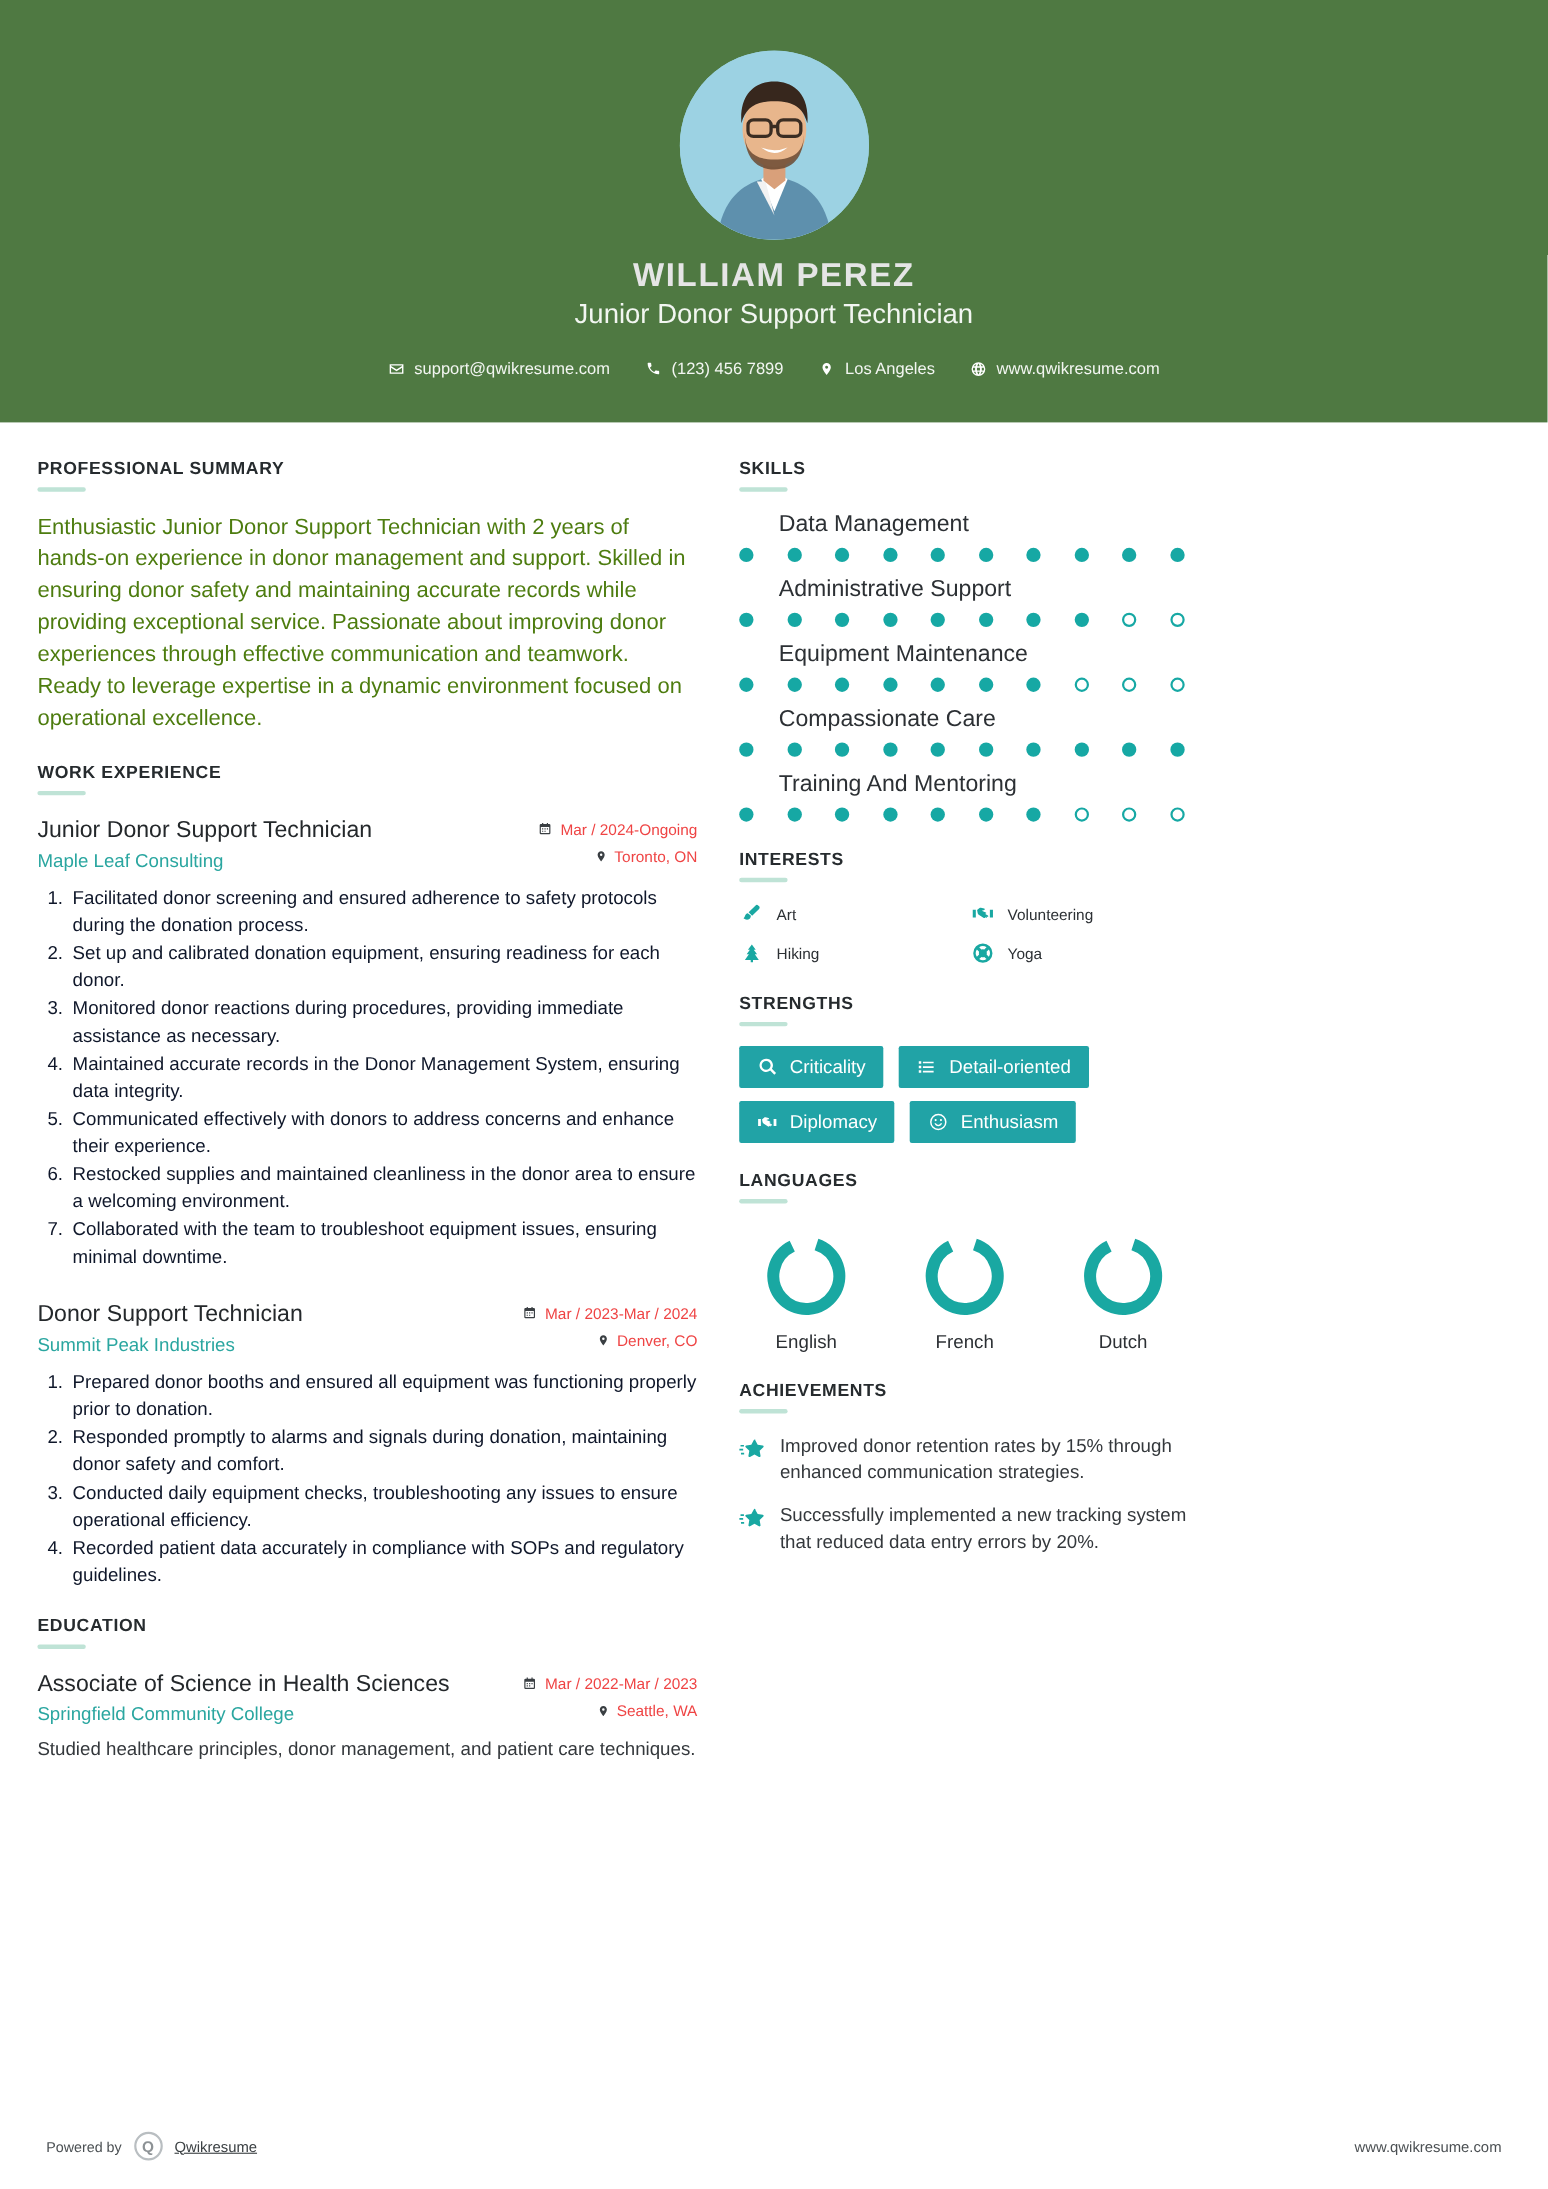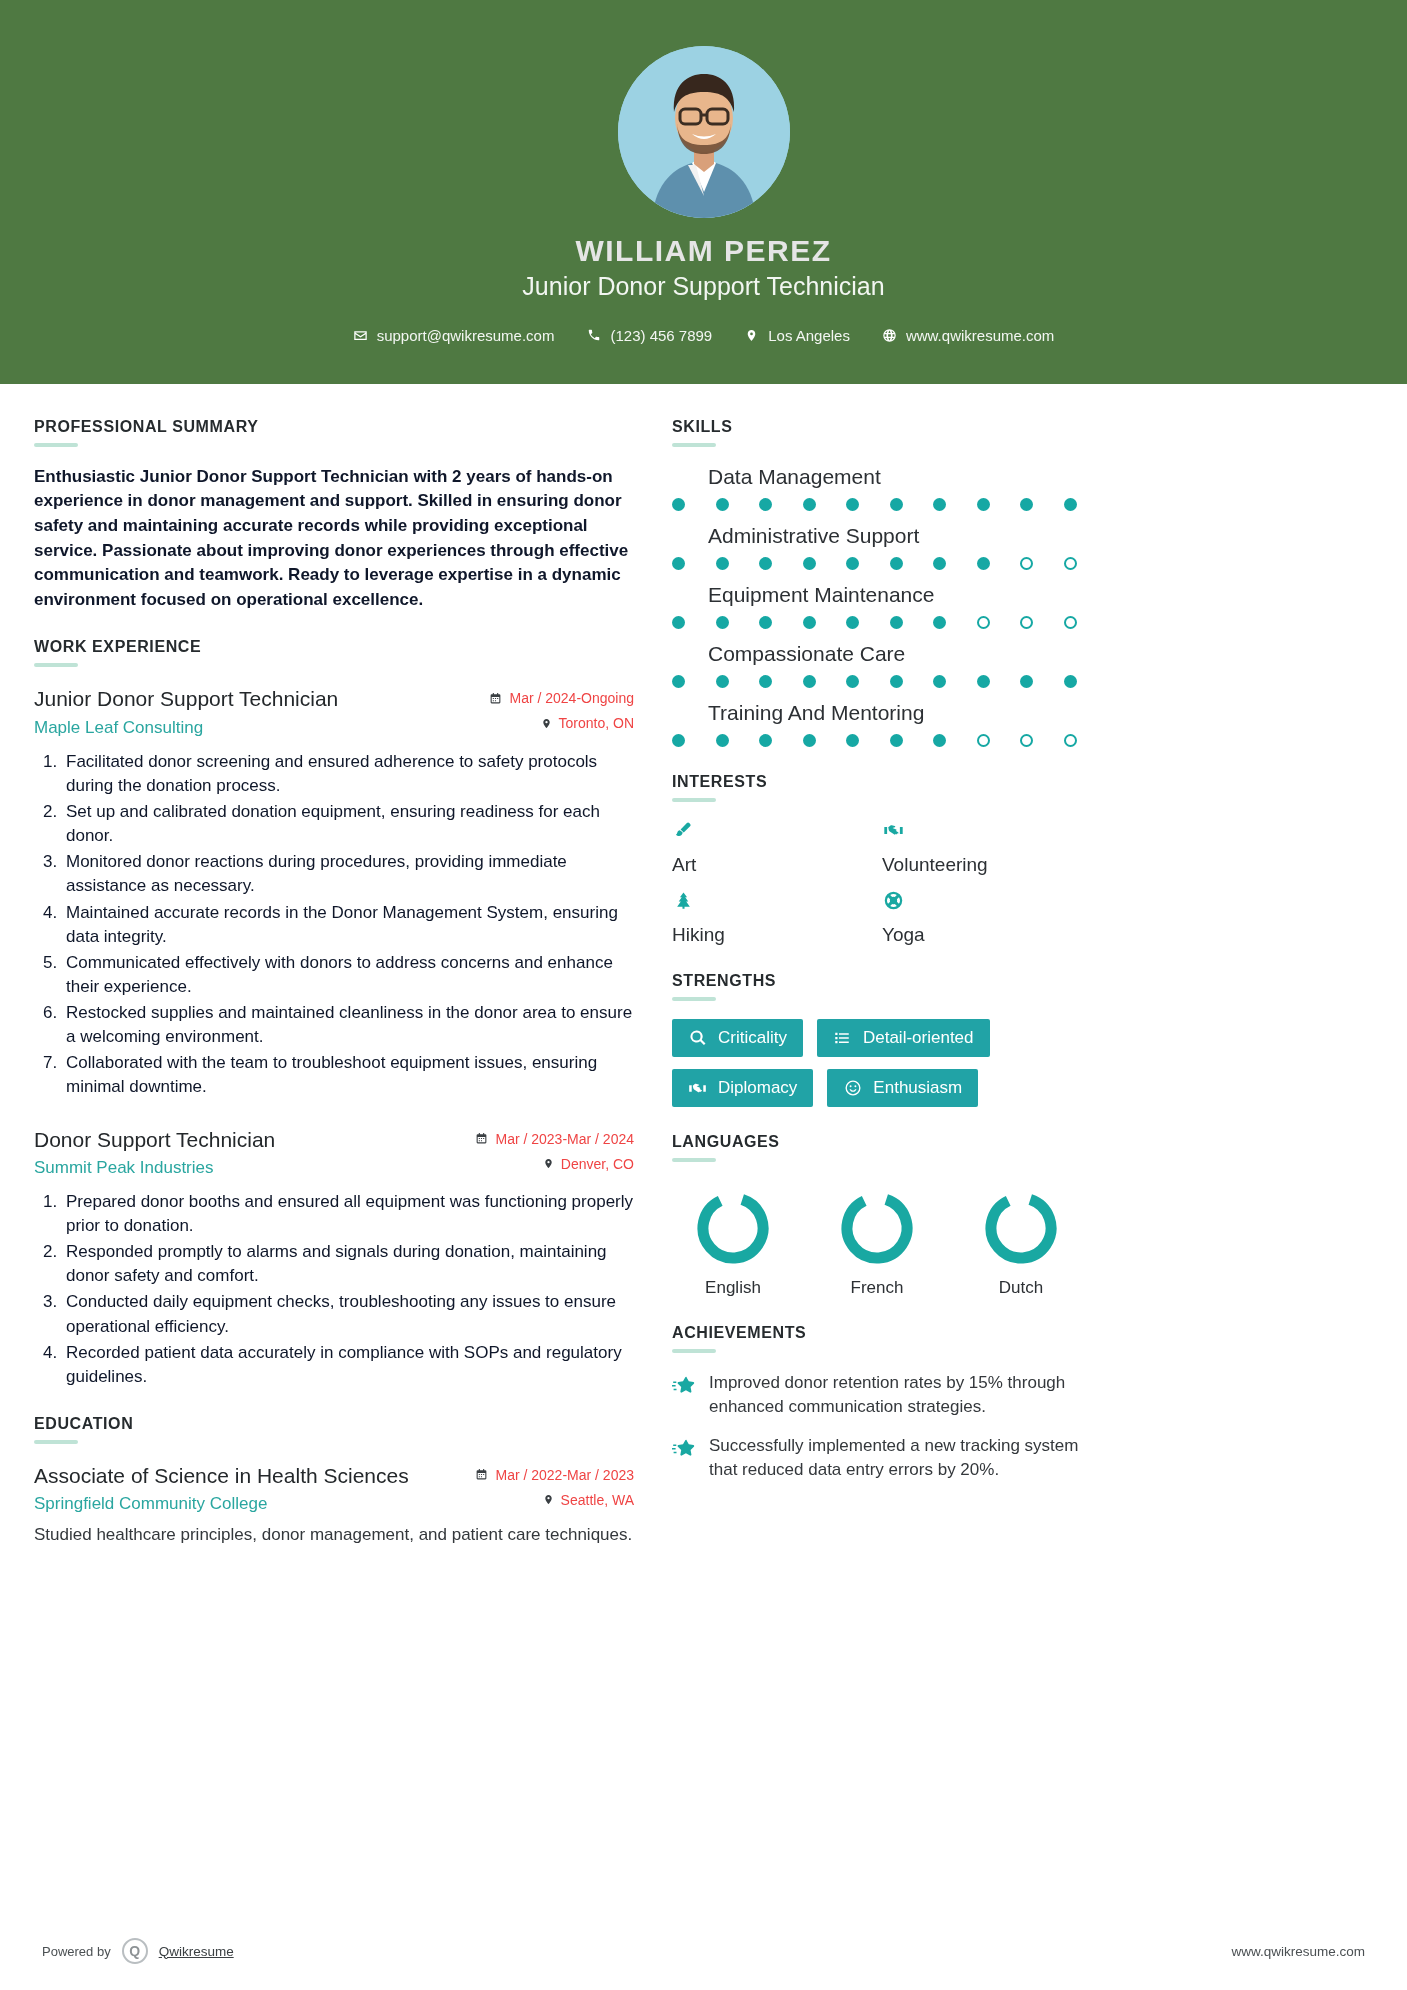--- a/index.html
+++ b/index.html
@@ -85,24 +85,23 @@
     color: #262b2e;
     margin-bottom: 7px;
   }
   .sec-rule {
     width: 44px; height: 4px; background: #bfe3d6; border-radius: 2px;
     margin-bottom: 18px;
   }
   .sec { margin-bottom: 26px; }
 
   .summary-text {
-    font-size: 17px;
+    font-size: 20px;
     line-height: 1.45;
-    color: #0f172a;
-    font-weight: bold;
+    color: #4d7c0f;
   }
 
   
   .entry { margin-bottom: 26px; }
   .entry-head {
     display: flex;
     justify-content: space-between;
     align-items: flex-start;
   }
   .entry-headleft { flex: 1 1 auto; padding-right: 12px; }
@@ -175,22 +174,22 @@
 
   
   .interests-grid {
     display: grid;
     grid-template-columns: 1fr 1fr;
     row-gap: 14px;
     column-gap: 10px;
     max-width: 410px;
   }
   .interest {
-    display: flex; gap: 12px;
-    font-size: 19px; color: #2c3034; flex-direction: column;
+    display: flex; align-items: center; gap: 12px;
+    font-size: 14px; color: #2c3034;
   }
   .interest .iico { width: 22px; height: 22px; display:inline-flex; align-items:center; justify-content:center; flex: 0 0 22px;}
   .interest svg { fill: #19a8a2; }
 
   
   .strengths {
     display: flex;
     flex-wrap: wrap;
     gap: 12px 14px;
     max-width: 410px;

